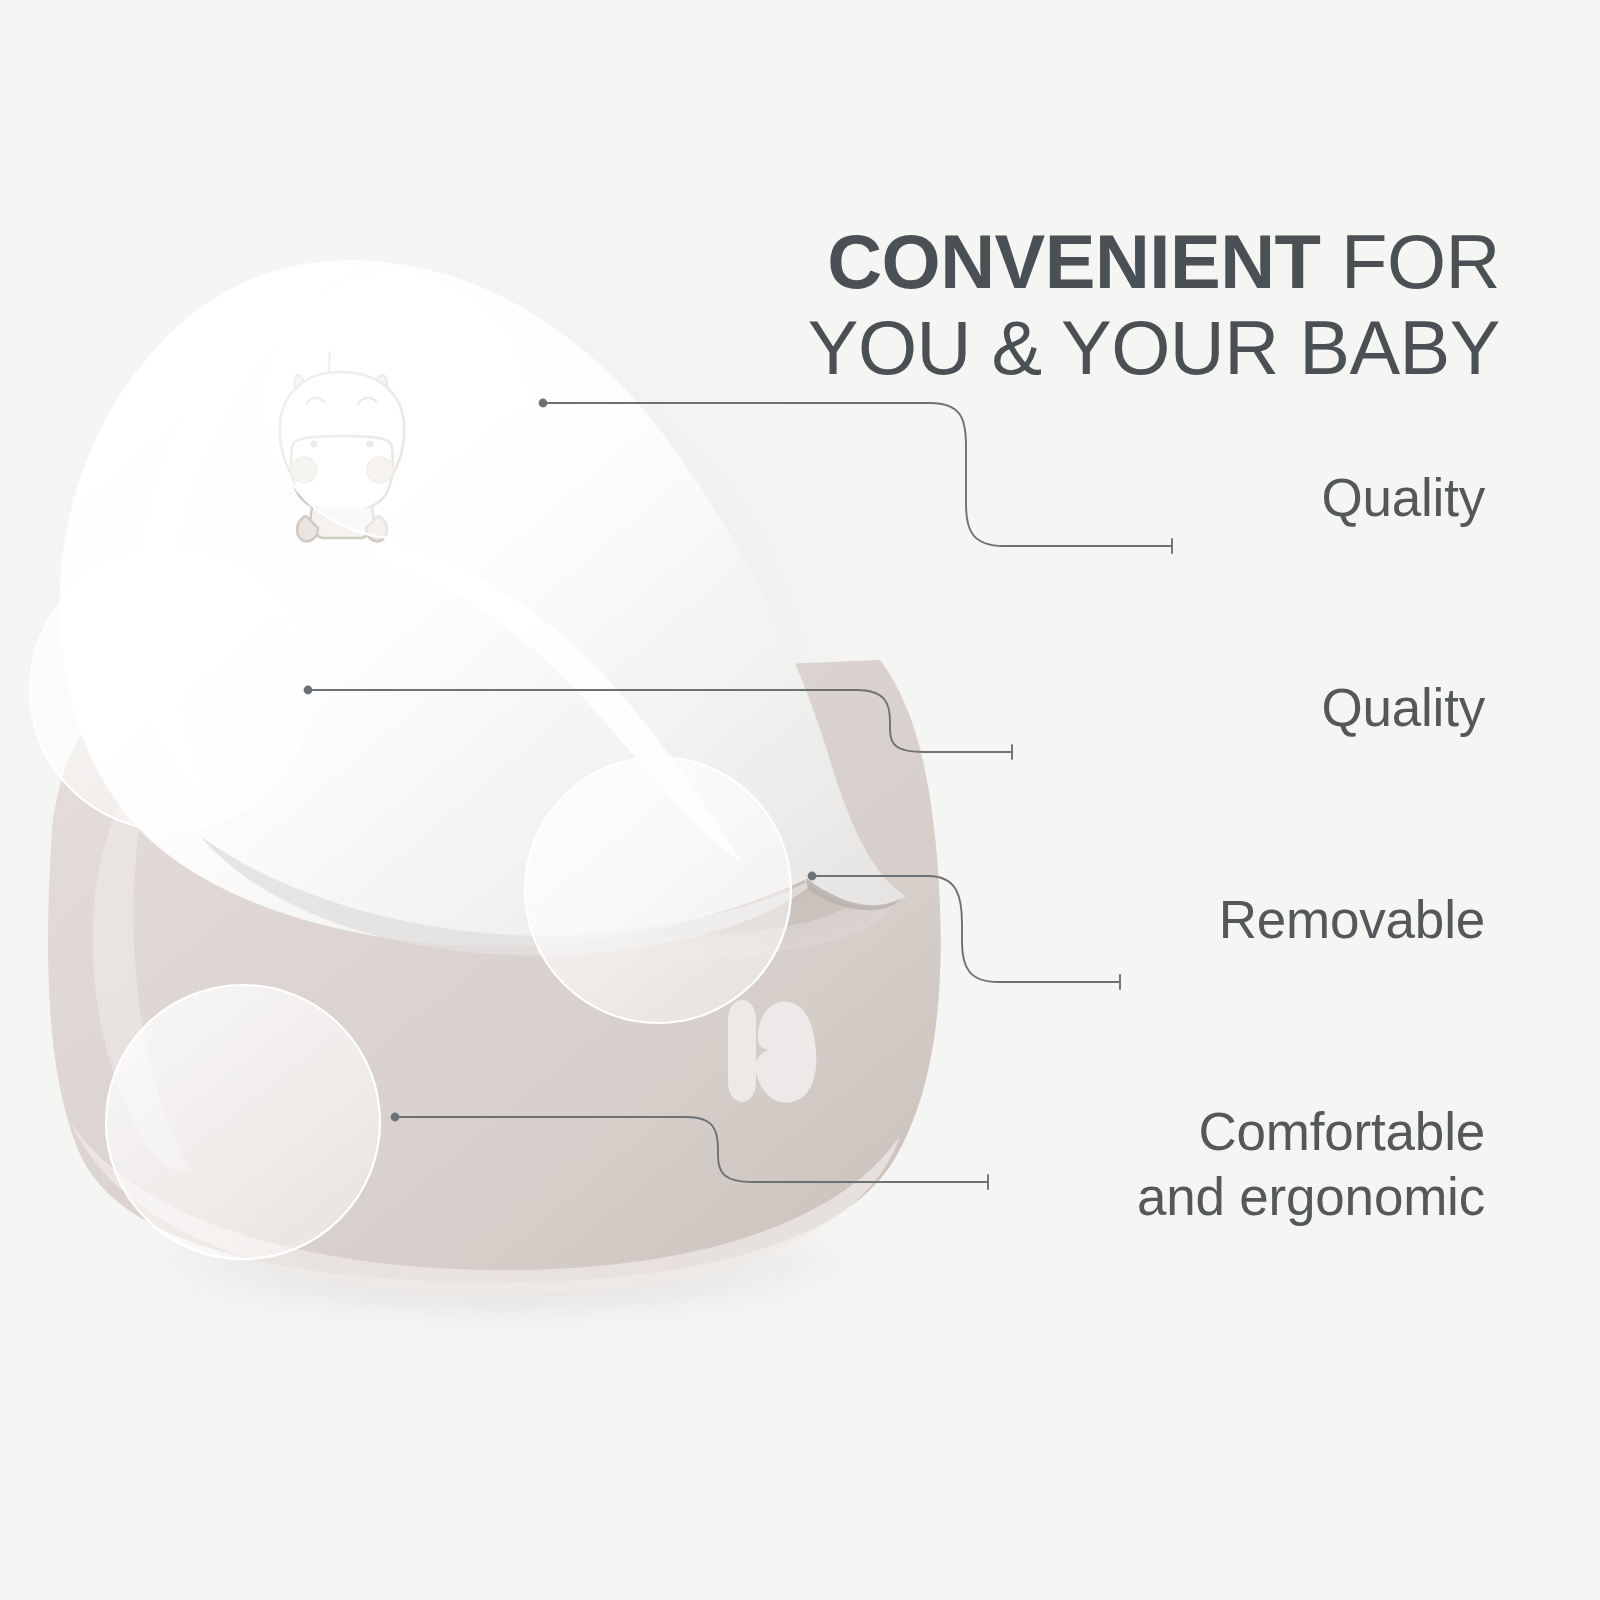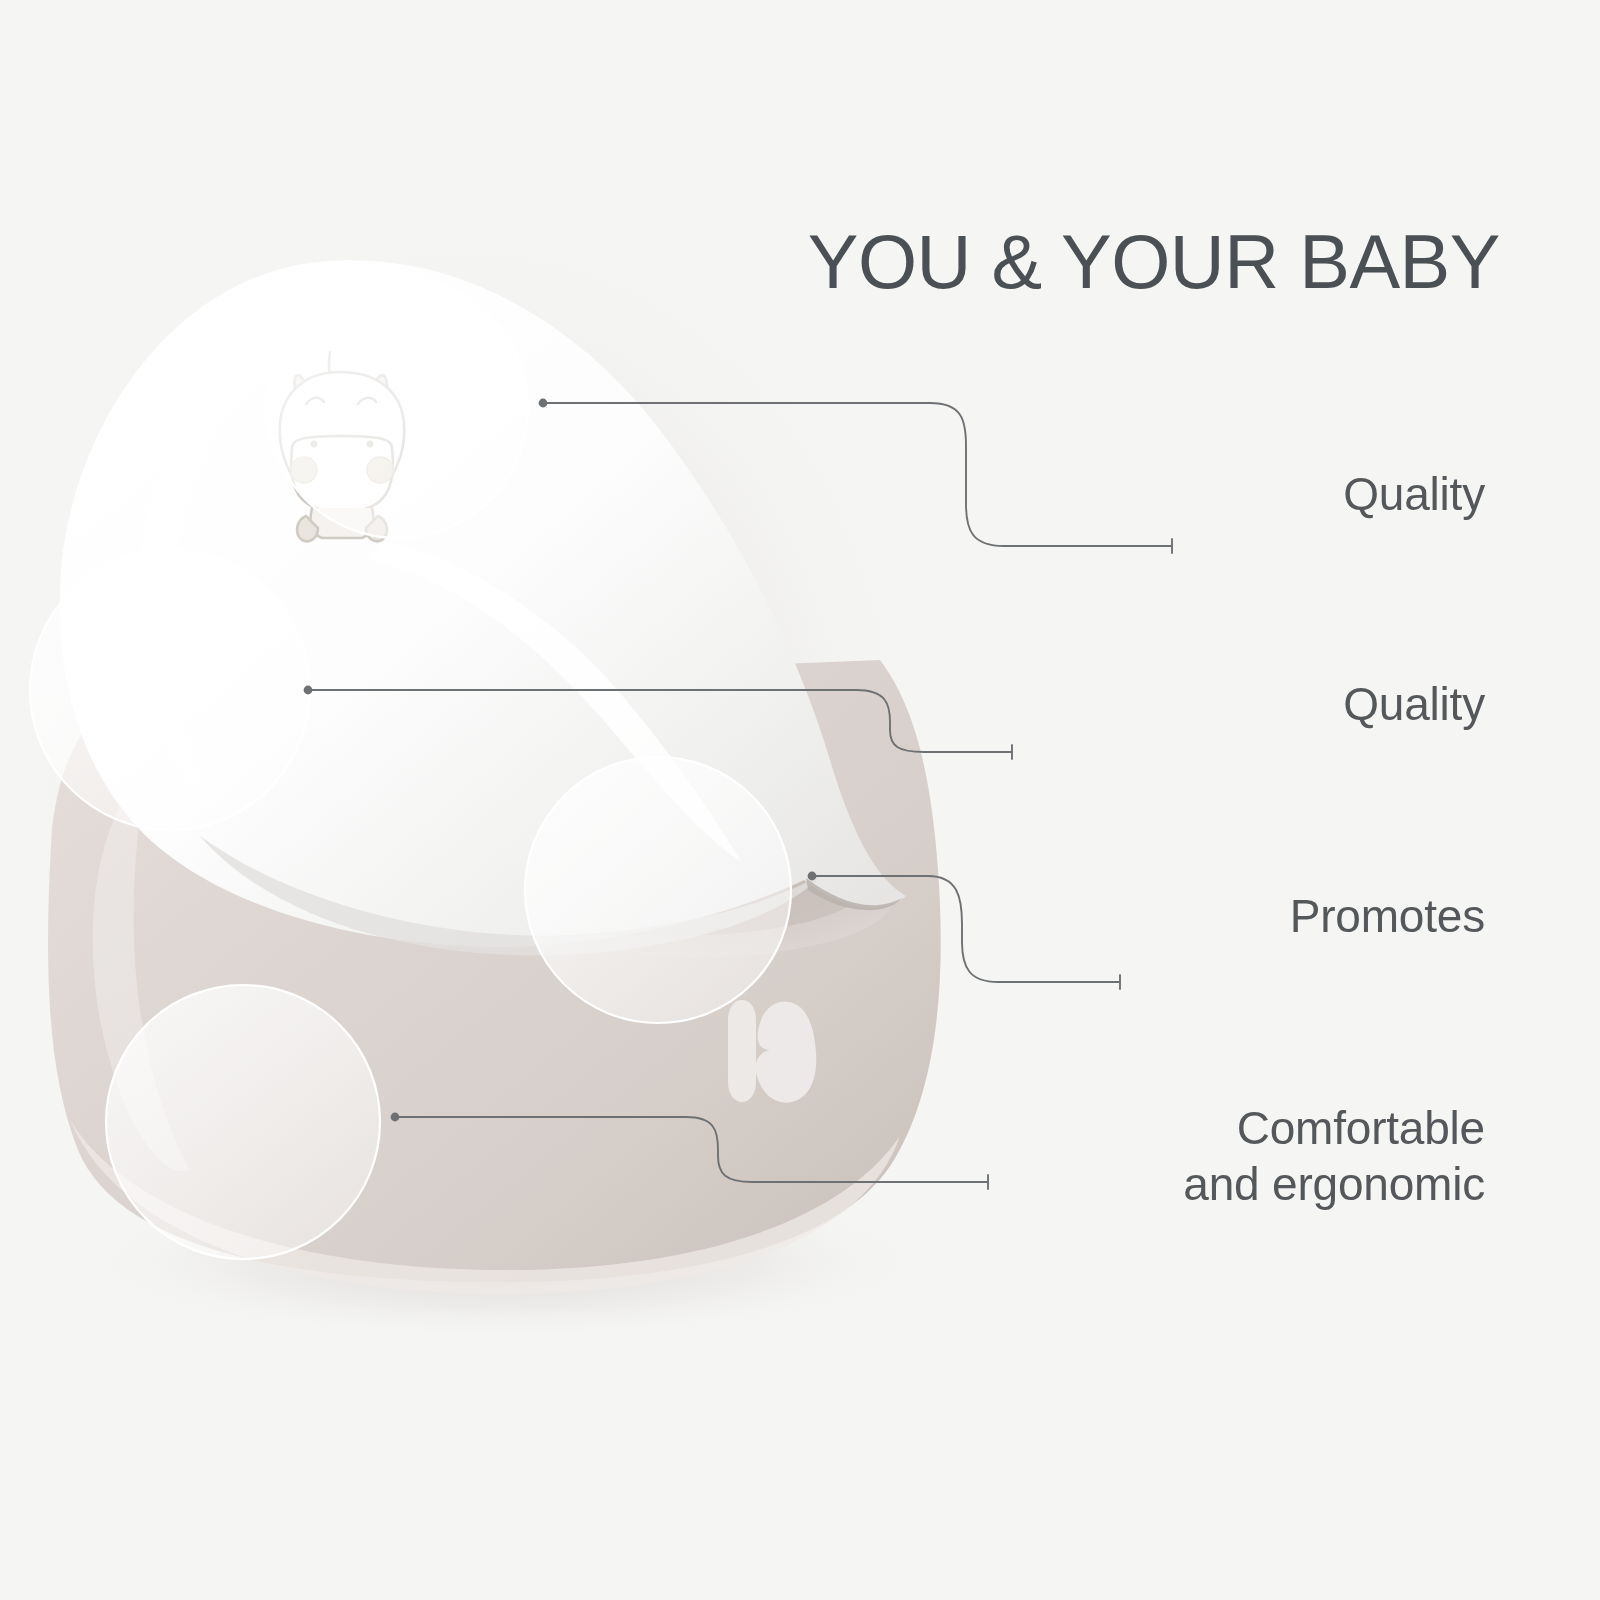--- a/index.html
+++ b/index.html
@@ -32,21 +32,21 @@
     font-weight: 300;
   }
   #headline .hl-strong { font-weight: 700; }
   #headline .hl-line { display: block; white-space: nowrap; }
 
   
   .feature-label {
     position: absolute;
     text-align: right;
     color: #54585b;
-    font-size: 46px;
+    font-size: 53px;
     line-height: 1.22;
     font-weight: 300;
     letter-spacing: -0.2px;
     width: 520px;
     right: 115px;
   }
   .feature-label .fl-line { display: block; white-space: nowrap; }
   #label-1 { top: 466px; }
   #label-2 { top: 676px; }
   #label-3 { top: 888px; }
@@ -257,33 +257,36 @@
         <line x1="1120" y1="975" x2="1120" y2="989" stroke-width="1.9"></line>
 
         <path d="M 395 1117 L 686 1117 C 714 1117 718 1130 718 1150 L 718 1156 C 718 1174 726 1182 752 1182 L 988 1182"></path>
         <circle cx="395" cy="1117" r="4.4" fill="#6e7173" stroke="none"></circle>
         <line x1="988" y1="1175" x2="988" y2="1189" stroke-width="1.9"></line>
       </g>
     </svg>
   </div>
 
   <h1 id="headline">
+    <span class="hl-line">
+      <span class="hl-strong">CONVENIENT</span><span> FOR</span>
+    </span>
     <span class="hl-line">YOU &amp; YOUR BABY</span>
   </h1>
 
   <div class="feature-label" id="label-1">
     <span class="fl-line">Quality</span>
   </div>
 
   <div class="feature-label" id="label-2">
     <span class="fl-line">Quality</span>
   </div>
 
   <div class="feature-label" id="label-3">
-    <span class="fl-line">Promotes</span>
+    <span class="fl-line">Removable</span>
   </div>
 
   <div class="feature-label" id="label-4">
     <span class="fl-line">Comfortable</span>
     <span class="fl-line">and ergonomic</span>
   </div>
 
 </div>
 
 </body></html>

